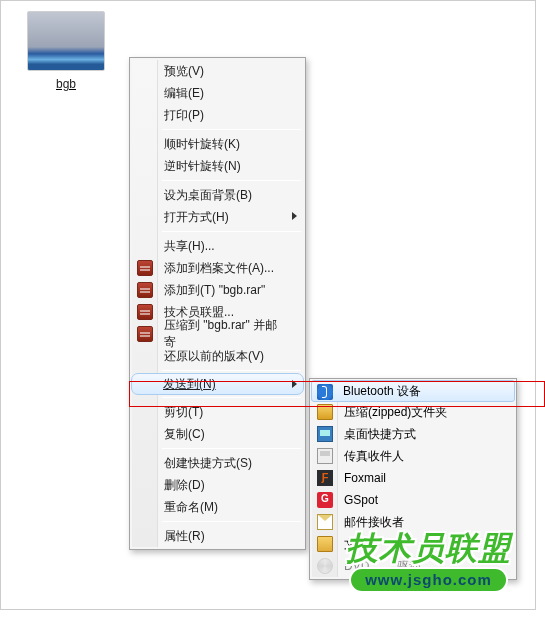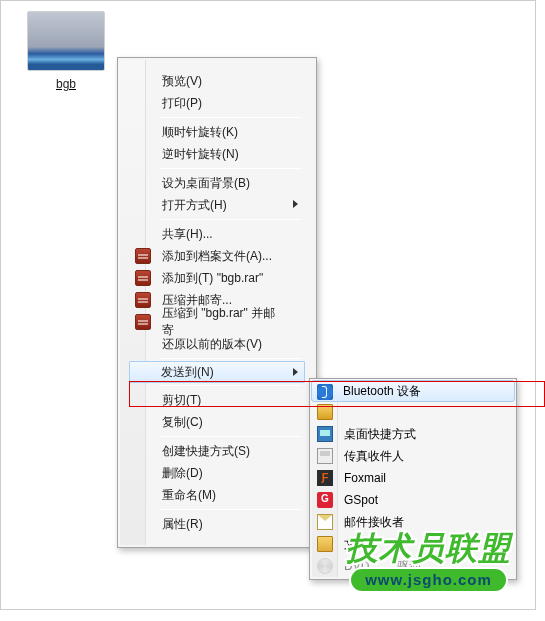--- a/index.html
+++ b/index.html
@@ -1,28 +1,28 @@
 <!DOCTYPE html>
 <html><head>
   <meta charset="utf-8">
   <style>
     * { box-sizing: border-box; margin: 0; padding: 0; }
     body { font-family: "Microsoft YaHei", SimSun, Tahoma, sans-serif; font-size: 12px; background: #fff; width: 545px; height: 621px; overflow: hidden; position: relative; }
     .frame { border: 1px solid #ccc; width: 536px; height: 610px; position: relative; background:#fff; }
     .file-icon { position: absolute; left: 20px; top: 10px; width: 90px; text-align:center;text-decoration:underline; }
     .thumb { width: 78px; height: 60px; margin: 0 auto 6px; background: linear-gradient(#c1c6d2,#9ca5b5 60%,#2a5aa0 72%,#6bb0e0 82%,#245a98 90%); border:1px solid #d0d0d0; border-radius:2px; }
     .file-label { color:#222; }
-    .ctx-menu { position: absolute; left: 116px; top: 56px; width: 200px; background: #f5f5f5; border: 1px solid #a3a3a3; box-shadow: 2px 3px 6px rgba(0,0,0,.25); padding: 12px; }
+    .ctx-menu { position: absolute; left: 128px; top: 56px; width: 177px; background: #f5f5f5; border: 1px solid #a3a3a3; box-shadow: 2px 3px 6px rgba(0,0,0,.25); padding: 2px; }
     .menu-gutter { position:absolute; left:2px; top:2px; bottom:2px; width:26px; background:linear-gradient(#f7f7f7,#ececec); border-right:1px solid #e0e0e0; }
     .menu-items { position:relative; }
     .mi { display:flex; align-items:center; height:22px; padding:0 18px 0 32px; color:#222; cursor:default; position:relative; }
     .mi .ic { position:absolute; left:5px; top:3px; width:16px; height:16px; }
     .mi .arrow { position:absolute; right:6px; top:6px; width:0; height:0; border-top:4px solid transparent; border-bottom:4px solid transparent; border-left:5px solid #333; }
     .sep { height:1px; margin:3px 2px 3px 30px; background:#d6d6d6; border-bottom:1px solid #fff; }
-    .mi.hl { background:linear-gradient(#f3f8ff,#d9ecff); border:1px solid #a8cdf0; border-radius:1px; height:22px; margin:-1px; padding:0 17px 0 31px; }
+    .mi.hl { background:linear-gradient(#f3f8ff,#d9ecff); border:1px solid #a8cdf0; border-radius:7px; height:22px; margin:-1px; padding:0 17px 0 31px;text-decoration:underline; }
     .ic-rar{ background:linear-gradient(#b43,#821) ; border:1px solid #7a2618; border-radius:2px; position:relative;}
     .ic-rar::before{content:"";position:absolute;left:2px;top:5px;width:10px;height:2px;background:#fff8;}
     .ic-rar::after{content:"";position:absolute;left:2px;top:8px;width:10px;height:2px;background:#fff8;}
 
     .red-box { position:absolute; left:128px; top:380px; width:416px; height:26px; border:1.5px solid #d00; pointer-events:none; }
 
     .sub-menu { position: absolute; left: 308px; top: 377px; width: 208px; background:#f5f5f5; border:1px solid #a3a3a3; box-shadow:2px 3px 6px rgba(0,0,0,.25); padding:2px; }
     .sub-menu .menu-gutter{left:2px;top:2px;bottom:2px;width:26px;}
     .si { display:flex;align-items:center;height:22px;padding:0 10px 0 32px;position:relative;cursor:default;}
     .si.hl{background:linear-gradient(#f3f8ff,#d9ecff);border:1px solid #a8cdf0;border-radius:3px;margin:-1px;padding:0 9px 0 31px;}
@@ -57,20 +57,23 @@
     <div class="file-label">bgb</div>
   </div>
 
   <div class="ctx-menu">
     <div class="menu-gutter"></div>
     <div class="menu-items">
       <div class="mi">
           <span>预览(V)</span>
         </div>
       <div class="mi">
+          <span>编辑(E)</span>
+        </div>
+      <div class="mi">
           <span>打印(P)</span>
         </div>
       <div class="sep"></div>
       <div class="mi">
           <span>顺时针旋转(K)</span>
         </div>
       <div class="mi">
           <span>逆时针旋转(N)</span>
         </div>
       <div class="sep"></div>
@@ -88,21 +91,21 @@
       <div class="mi">
           <span class="ic ic-rar"></span>
           <span>添加到档案文件(A)...</span>
         </div>
       <div class="mi">
           <span class="ic ic-rar"></span>
           <span>添加到(T) "bgb.rar"</span>
         </div>
       <div class="mi">
           <span class="ic ic-rar"></span>
-          <span>压缩并邮寄...</span>
+          <span>技术员联盟...</span>
         </div>
       <div class="mi">
           <span class="ic ic-rar"></span>
           <span>压缩到 "bgb.rar" 并邮寄</span>
         </div>
       <div class="mi">
           <span>还原以前的版本(V)</span>
         </div>
       <div class="sep"></div>
       <div class="mi hl">
@@ -135,20 +138,21 @@
 
   <div class="sub-menu">
     <div class="menu-gutter"></div>
     <div class="menu-items">
       <div class="si hl">
           <span class="ic ic-bt"></span>
           <span>Bluetooth 设备</span>
         </div>
       <div class="si">
           <span class="ic ic-zip"></span>
+          <span>压缩(zipped)文件夹</span>
         </div>
       <div class="si">
           <span class="ic ic-desk"></span>
           <span>桌面快捷方式</span>
         </div>
       <div class="si">
           <span class="ic ic-fax"></span>
           <span>传真收件人</span>
         </div>
       <div class="si">

